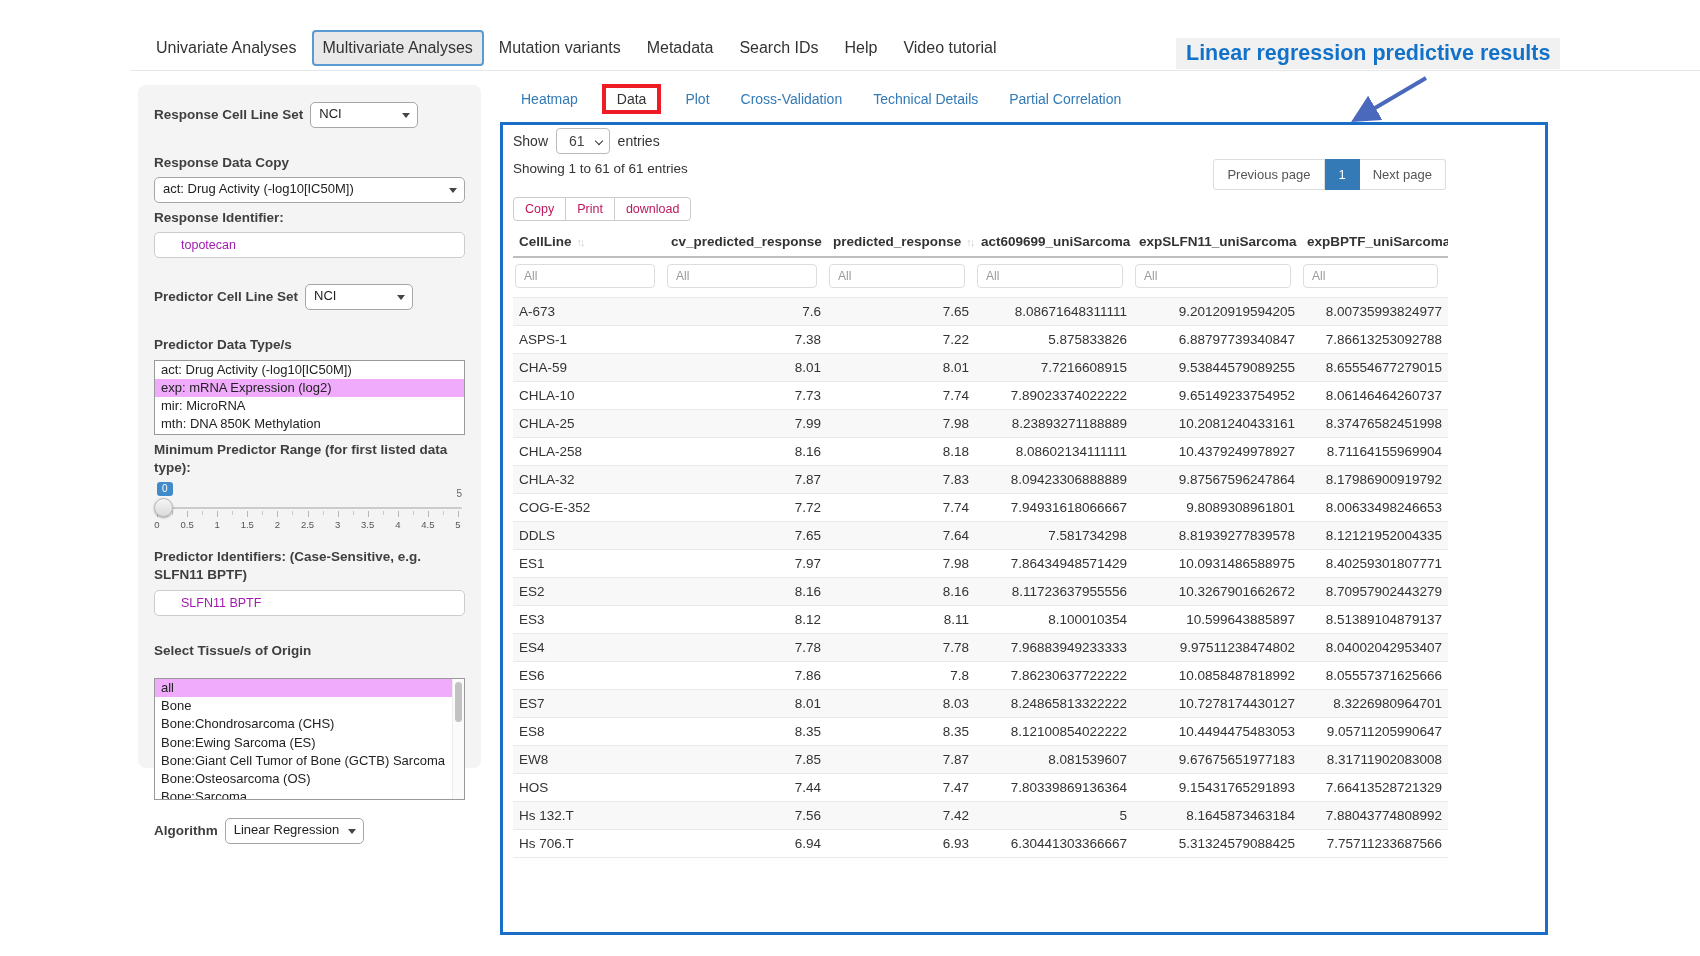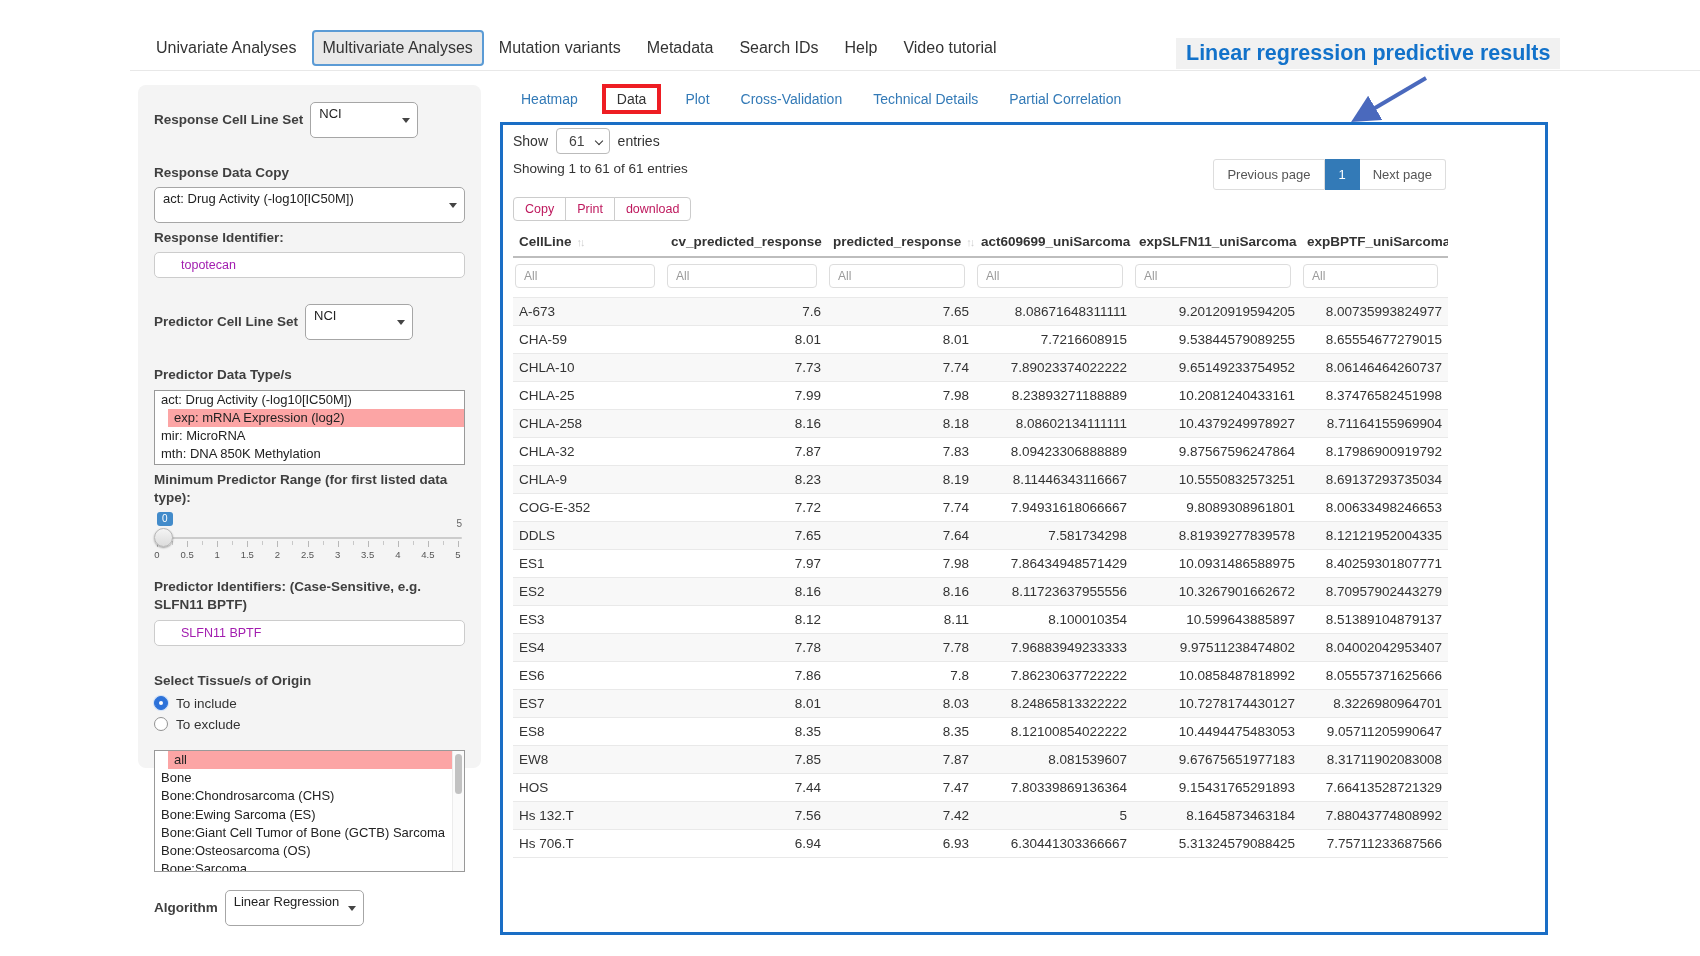--- a/index.html
+++ b/index.html
@@ -19,29 +19,29 @@
   .nav-underline{position:absolute;left:130px;right:0;top:70px;height:1px;background:#e8e8e8;}
   
   .annotation{position:absolute;left:1176px;top:38px;background:#f1f1f1;color:var(--ann-blue);
     font-weight:bold;font-size:21.5px;padding:3px 10px;white-space:nowrap;}
   .arrow-svg{position:absolute;left:1330px;top:74px;}
   
   .sidebar{position:absolute;left:138px;top:85px;width:343px;height:683px;background:#f4f4f4;
     border-radius:8px;padding:17px 16px;font-size:13.5px;color:#333;}
   .lbl{font-weight:bold;color:#3f3f3f;margin:0 0 5px;line-height:1.35;}
   .inline-row{display:flex;align-items:center;gap:7px;}
-  .sel{background:#fff;border:1px solid #a6a6a6;border-radius:5px;padding:3px 24px 16px 8px;
+  .sel{background:#fff;border:1px solid #a6a6a6;border-radius:5px;padding:3px 24px 6px 8px;
     position:relative;font-size:13px;color:#222;white-space:nowrap;cursor:pointer;}
   .sel .chev{position:absolute;right:7px;top:50%;margin-top:-2px;width:0;height:0;
     border-left:4px solid transparent;border-right:4px solid transparent;border-top:5px solid #444;}
   .sel.w-full{width:100%;overflow:hidden;}
   .txt{background:#fff;border:1px solid #ccc;border-radius:5px;padding:5px 26px;font-size:12.5px;color:#a21caf;width:100%;}
   .listbox{background:#fff;border:1px solid #999;width:100%;font-size:13px;color:#222;position:relative;overflow:hidden;}
   .list-option{padding:1px 6px;white-space:nowrap;line-height:1.25;}
-  .list-option.selected{background:#fca5a5;margin-left:13px;}
+  .list-option.selected{background:#f0abfc;}
   .mt6{margin-top:6px}.mt14{margin-top:14px}.mt18{margin-top:18px}.mt26{margin-top:26px}
   
   .slider-wrap{position:relative;height:52px;margin:2px 3px 4px;}
   .slider-badge{position:absolute;left:0;top:0;background:var(--badge);color:#fff;font-size:10px;
     padding:1px 5px;border-radius:3px;line-height:1.2;}
   .slider-max{position:absolute;right:0;top:6px;font-size:10px;color:#666;}
   .slider-track{position:absolute;left:0;right:0;top:25px;height:2px;background:#cccccc;border-radius:2px;}
   .slider-handle{position:absolute;left:-3px;top:16px;width:19px;height:19px;border-radius:50%;
     background:linear-gradient(#f4f4f4,#dcdcdc);border:1px solid #b5b5b5;box-shadow:0 1px 2px rgba(0,0,0,.35);cursor:pointer;}
   .slider-grid{position:absolute;left:0;right:4px;top:0;height:100%;}
@@ -187,30 +187,20 @@
         <span class="tick-lab" style="left: 90%;">4.5</span>
         <span class="tick-lab" style="left: 100%;">5</span>
       </div>
     <div class="slider-handle"></div>
   </div>
 
   <div class="lbl mt14">Predictor Identifiers: (Case-Sensitive, e.g. SLFN11 BPTF)</div>
   <input class="txt" value="SLFN11 BPTF" style="">
 
   <div class="lbl mt26">Select Tissue/s of Origin</div>
-  <div>
-      <div class="radio-row">
-        <span class="radio checked"></span>
-        <span>To include</span>
-      </div>
-      <div class="radio-row">
-        <span class="radio"></span>
-        <span>To exclude</span>
-      </div>
-    </div>
 
   <div class="listbox mt18" style="height:122px">
     <div class="scroll-track">
       <div class="scroll-thumb"></div>
     </div>
   <div class="list-option selected">all</div>
       <div class="list-option">Bone</div>
       <div class="list-option">Bone:Chondrosarcoma (CHS)</div>
       <div class="list-option">Bone:Ewing Sarcoma (ES)</div>
       <div class="list-option">Bone:Giant Cell Tumor of Bone (GCTB) Sarcoma</div>
@@ -291,20 +281,28 @@
       <tbody id="tbody">
           <tr>
             <td class="cl">A-673</td>
             <td class="num">7.6</td>
             <td class="num">7.65</td>
             <td class="num">8.08671648311111</td>
             <td class="num">9.20120919594205</td>
             <td class="num">8.00735993824977</td>
           </tr>
           <tr>
+            <td class="cl">ASPS-1</td>
+            <td class="num">7.38</td>
+            <td class="num">7.22</td>
+            <td class="num">5.875833826</td>
+            <td class="num">6.88797739340847</td>
+            <td class="num">7.86613253092788</td>
+          </tr>
+          <tr>
             <td class="cl">CHA-59</td>
             <td class="num">8.01</td>
             <td class="num">8.01</td>
             <td class="num">7.7216608915</td>
             <td class="num">9.53844579089255</td>
             <td class="num">8.65554677279015</td>
           </tr>
           <tr>
             <td class="cl">CHLA-10</td>
             <td class="num">7.73</td>
@@ -331,28 +329,20 @@
           </tr>
           <tr>
             <td class="cl">CHLA-32</td>
             <td class="num">7.87</td>
             <td class="num">7.83</td>
             <td class="num">8.09423306888889</td>
             <td class="num">9.87567596247864</td>
             <td class="num">8.17986900919792</td>
           </tr>
           <tr>
-            <td class="cl">CHLA-9</td>
-            <td class="num">8.23</td>
-            <td class="num">8.19</td>
-            <td class="num">8.11446343116667</td>
-            <td class="num">10.5550832573251</td>
-            <td class="num">8.69137293735034</td>
-          </tr>
-          <tr>
             <td class="cl">COG-E-352</td>
             <td class="num">7.72</td>
             <td class="num">7.74</td>
             <td class="num">7.94931618066667</td>
             <td class="num">9.8089308961801</td>
             <td class="num">8.00633498246653</td>
           </tr>
           <tr>
             <td class="cl">DDLS</td>
             <td class="num">7.65</td>

